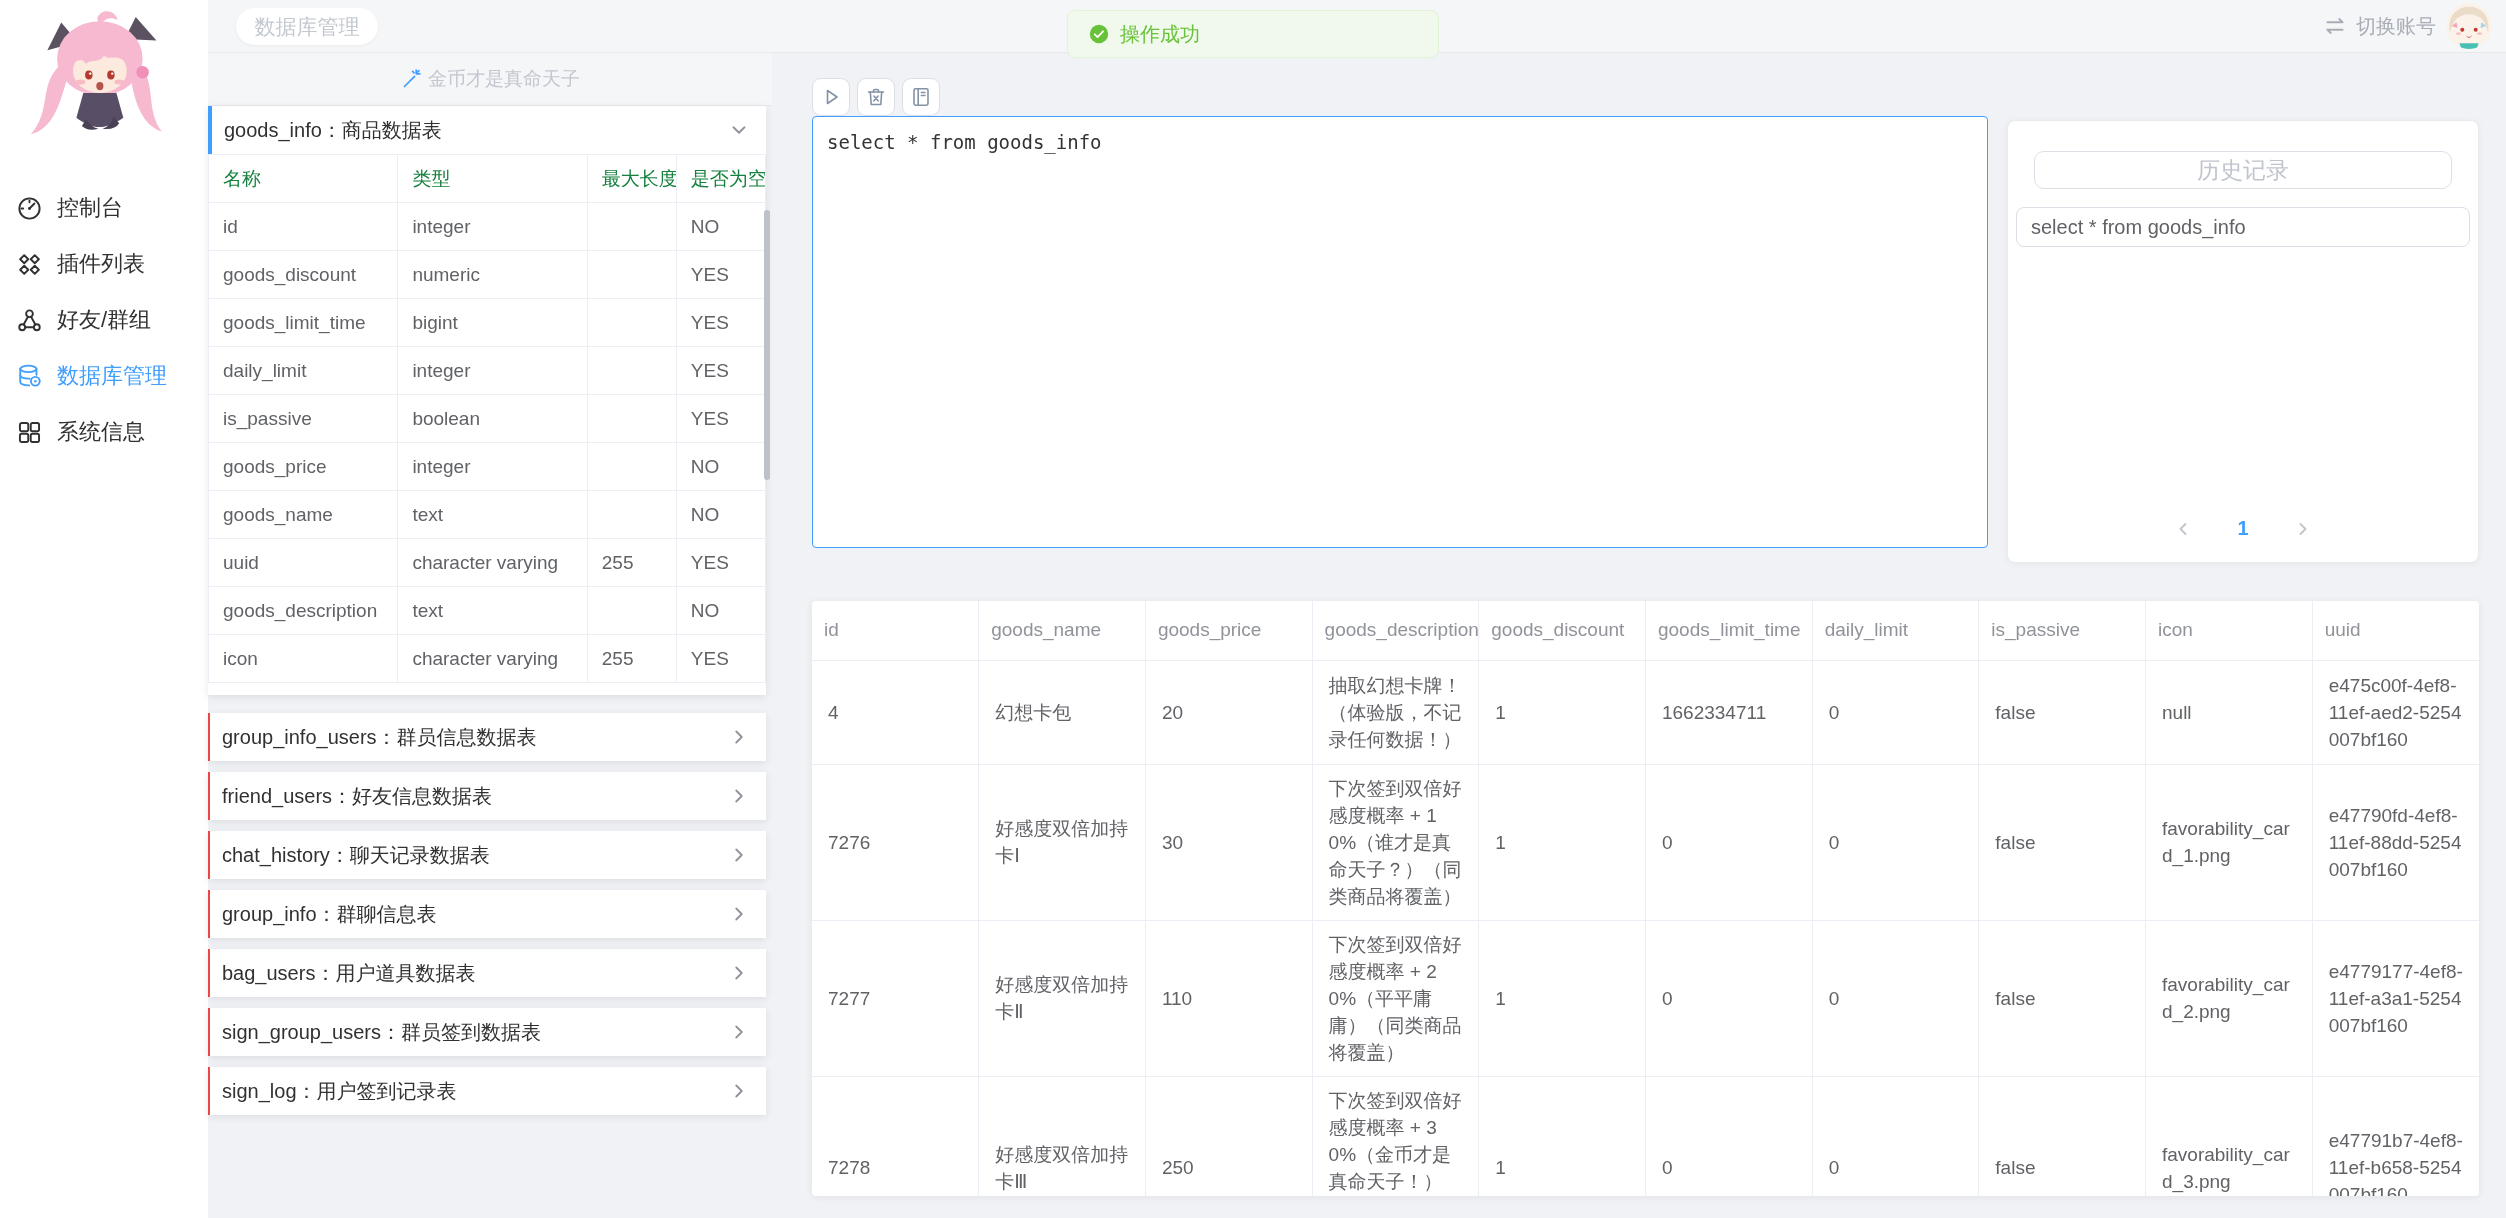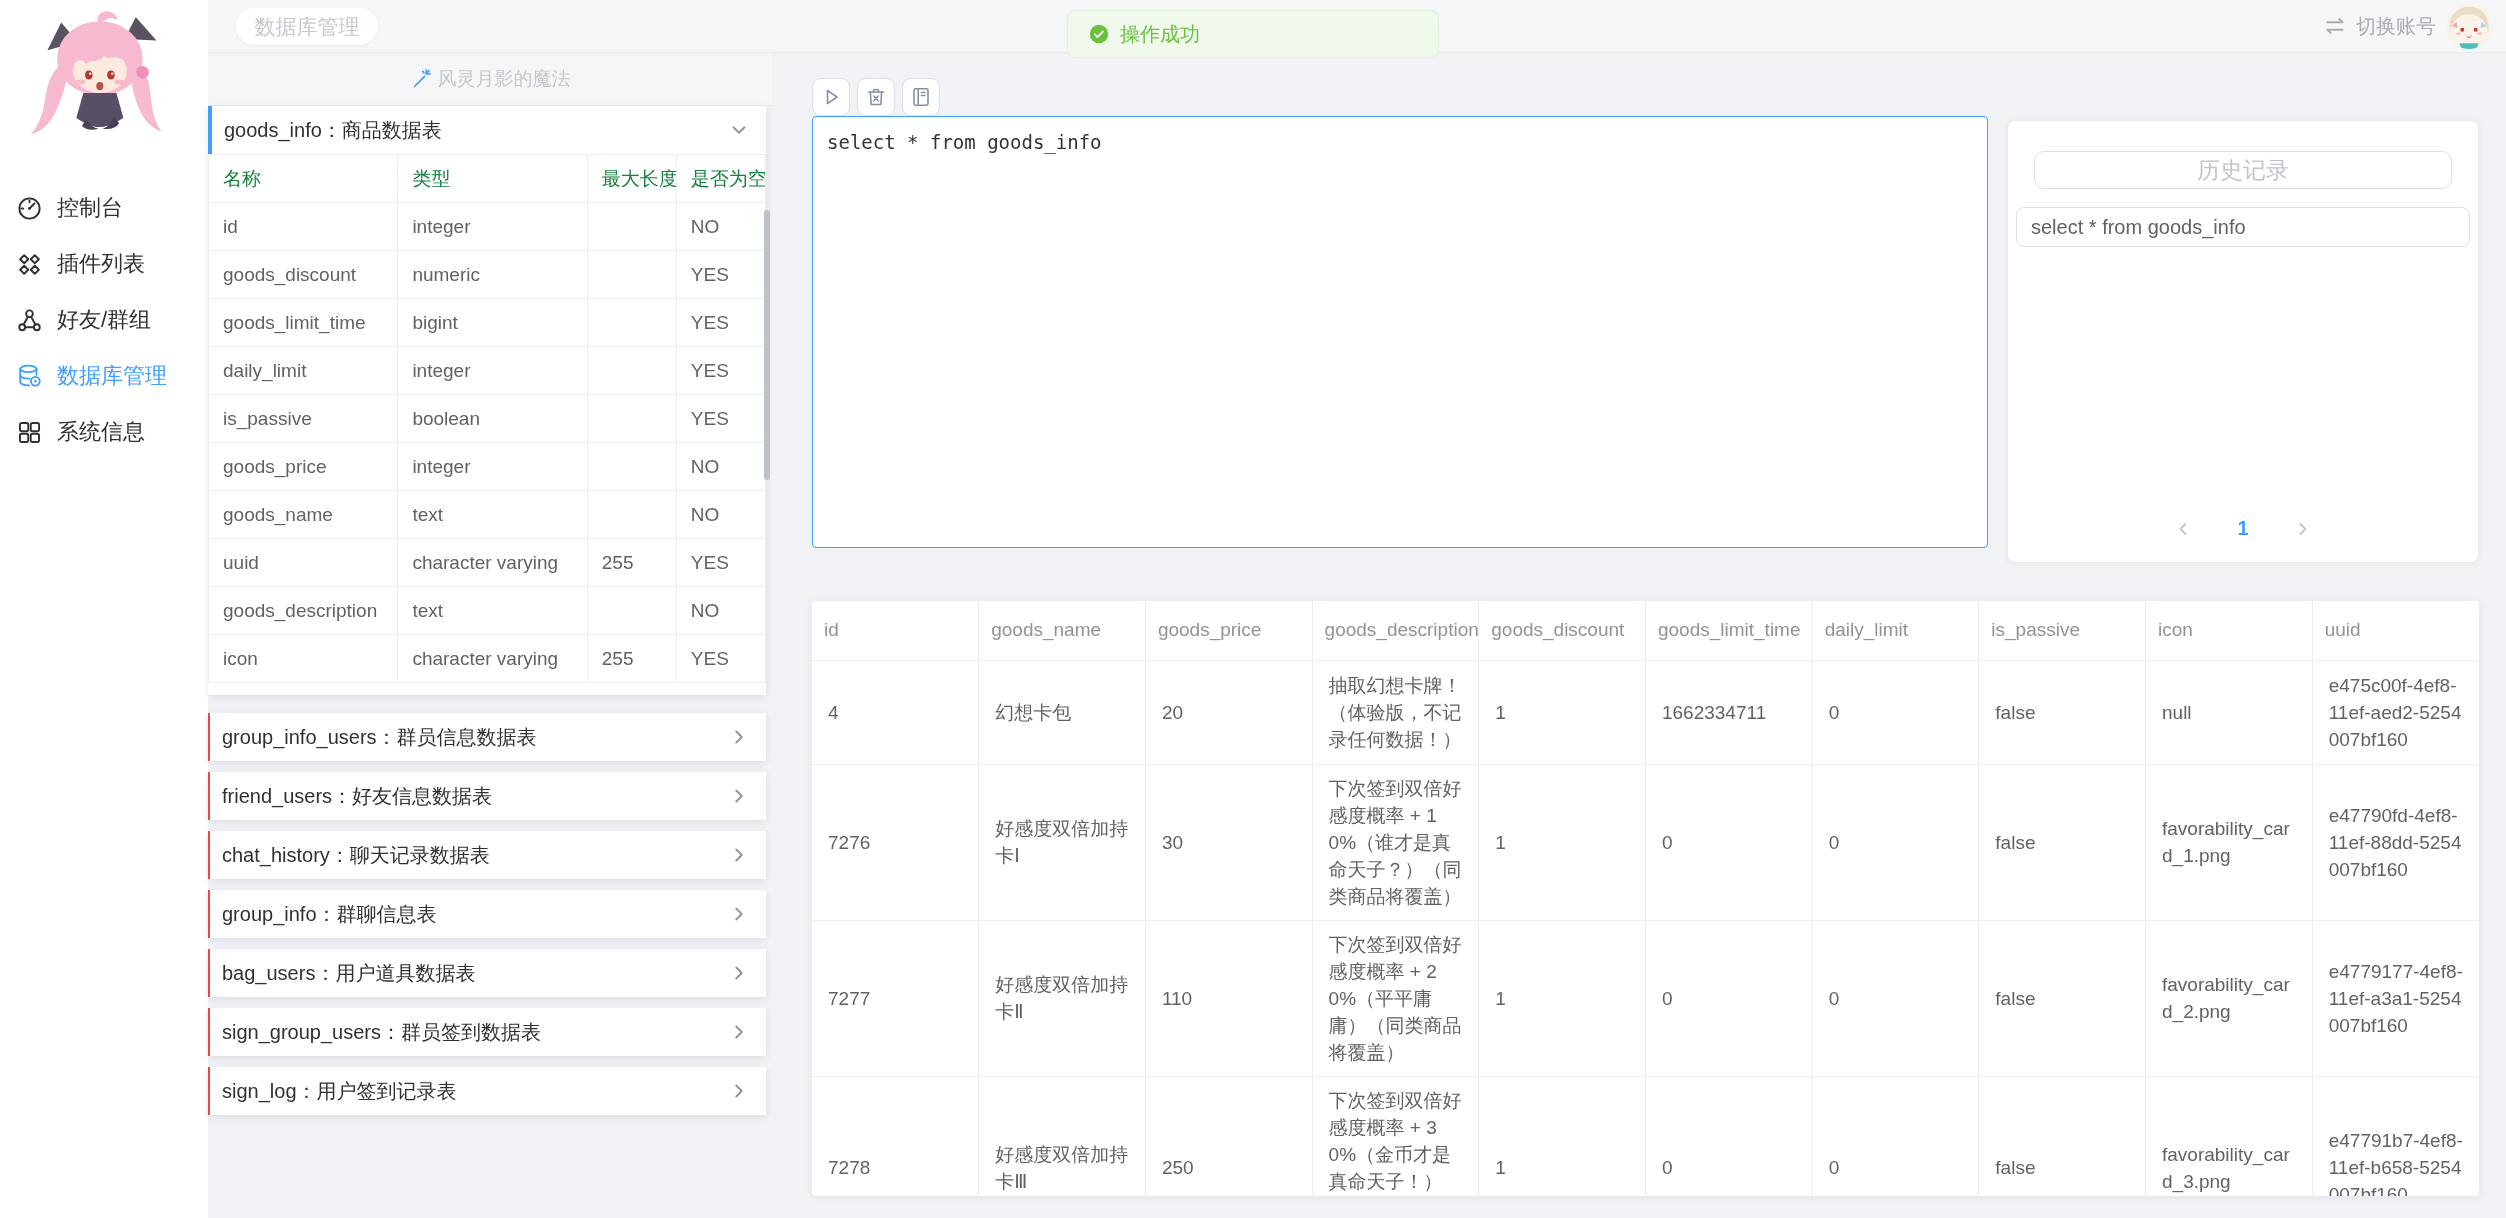--- a/index.html
+++ b/index.html
@@ -184,21 +184,21 @@
 
   <section class="col2">
     <div class="col2-topbar">
       <button class="port-btn">数据库管理</button>
     </div>
     <div class="magic-strip">
       <svg viewBox="0 0 24 24" fill="none" stroke="#409eff" stroke-width="1.7" stroke-linecap="round">
         <path d="M14.6 9.4 L4.5 19.5"></path>
         <path d="M16.2 3 V6.4 M19.9 6.8 H16.5 M19 3.6 L17 5.6 M12.6 4.4 L14 5.8"></path>
       </svg>
-      <span>风灵月影的魔法</span>
+      <span>金币才是真命天子</span>
     </div>
 
 
     <div class="cards">
       <div class="tcard expanded">
         <div class="tcard-head">
           <span class="tcard-title">goods_info：商品数据表</span>
           <svg class="chev open" viewBox="0 0 24 24">
             <polyline points="9 6 15 12 9 18" fill="none" stroke="currentColor" stroke-width="2" stroke-linecap="round" stroke-linejoin="round"></polyline>
           </svg>

